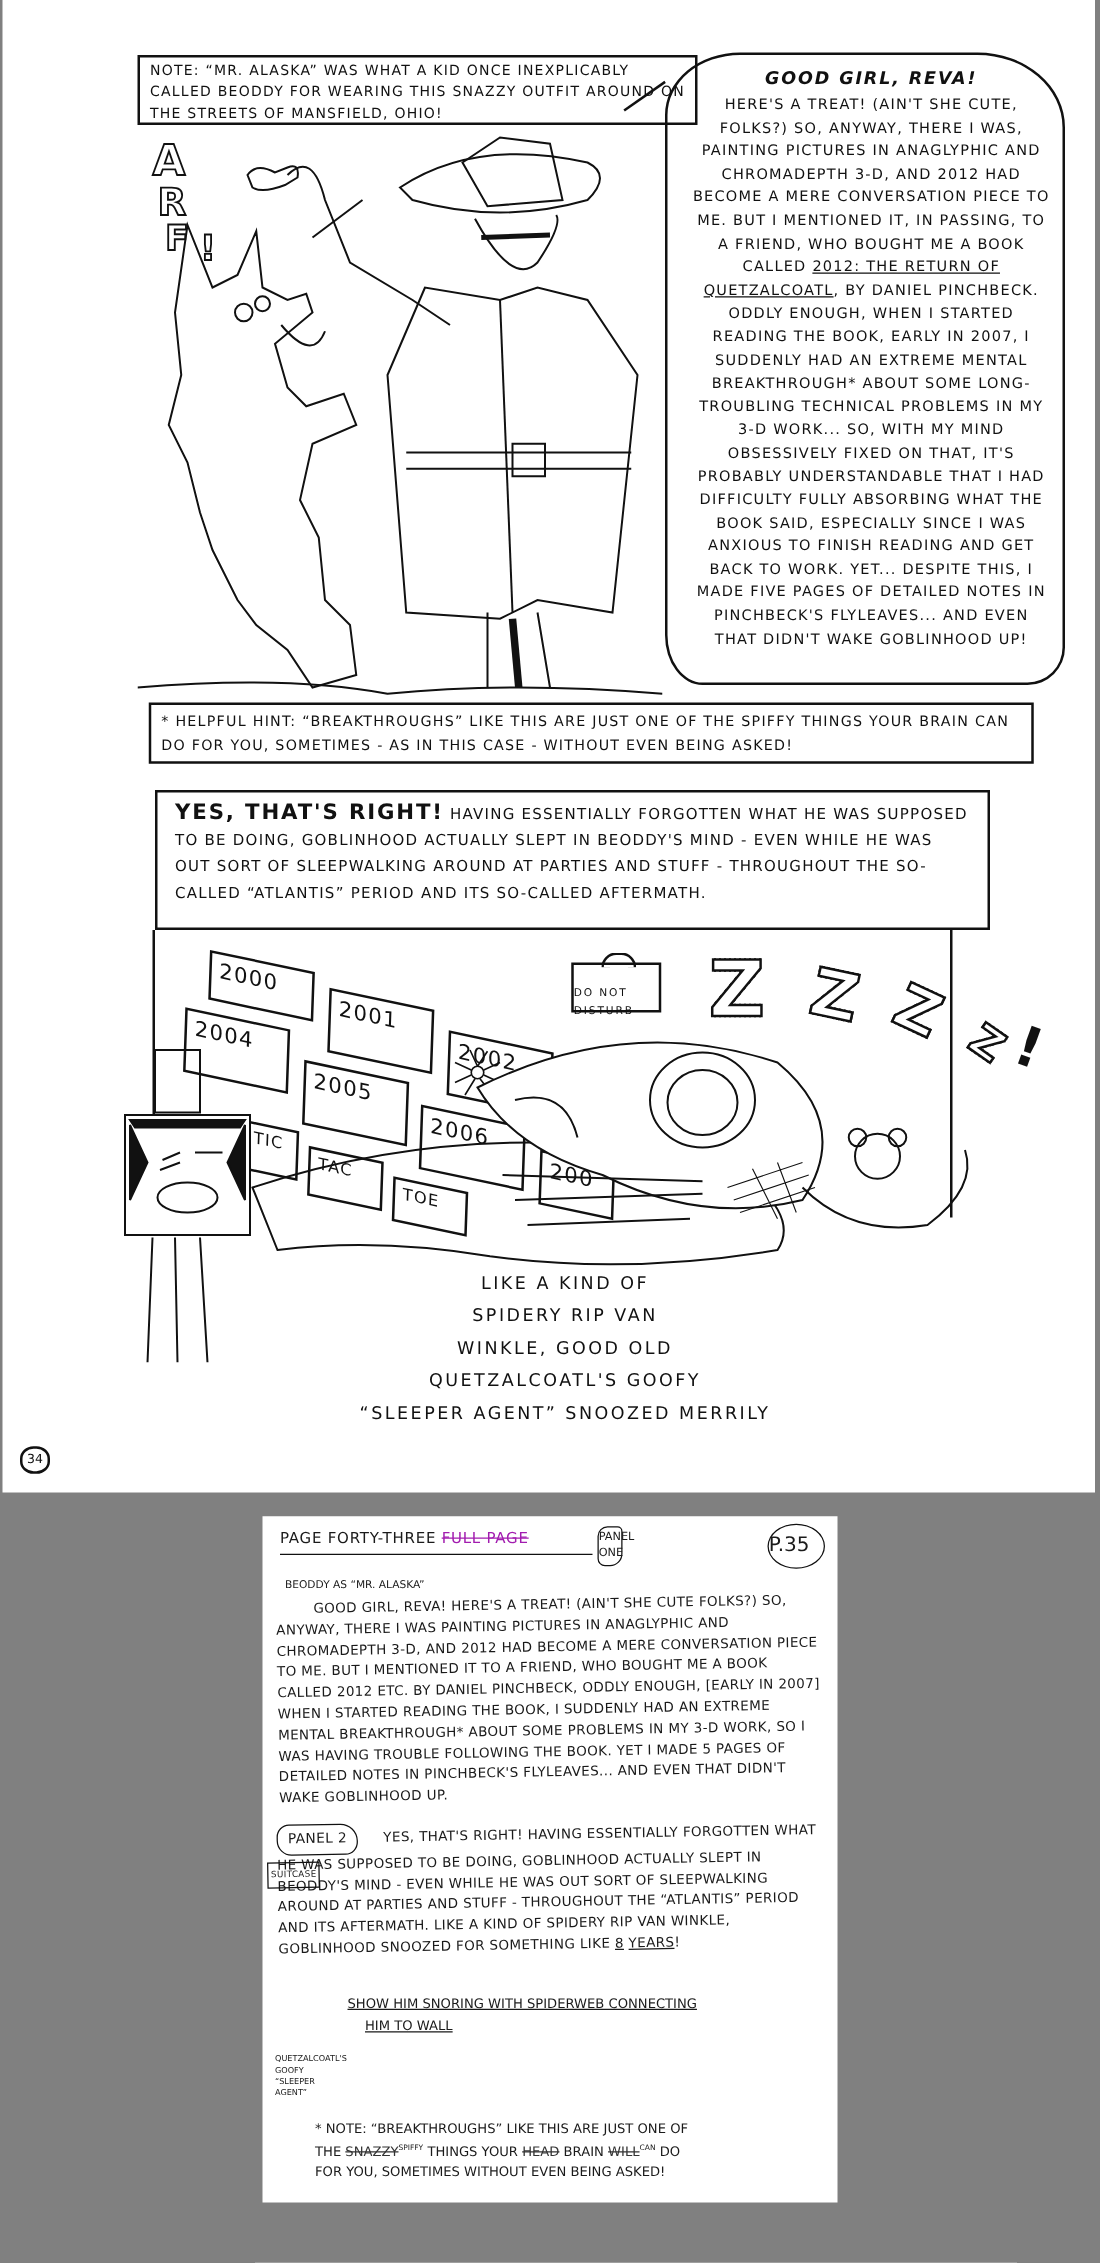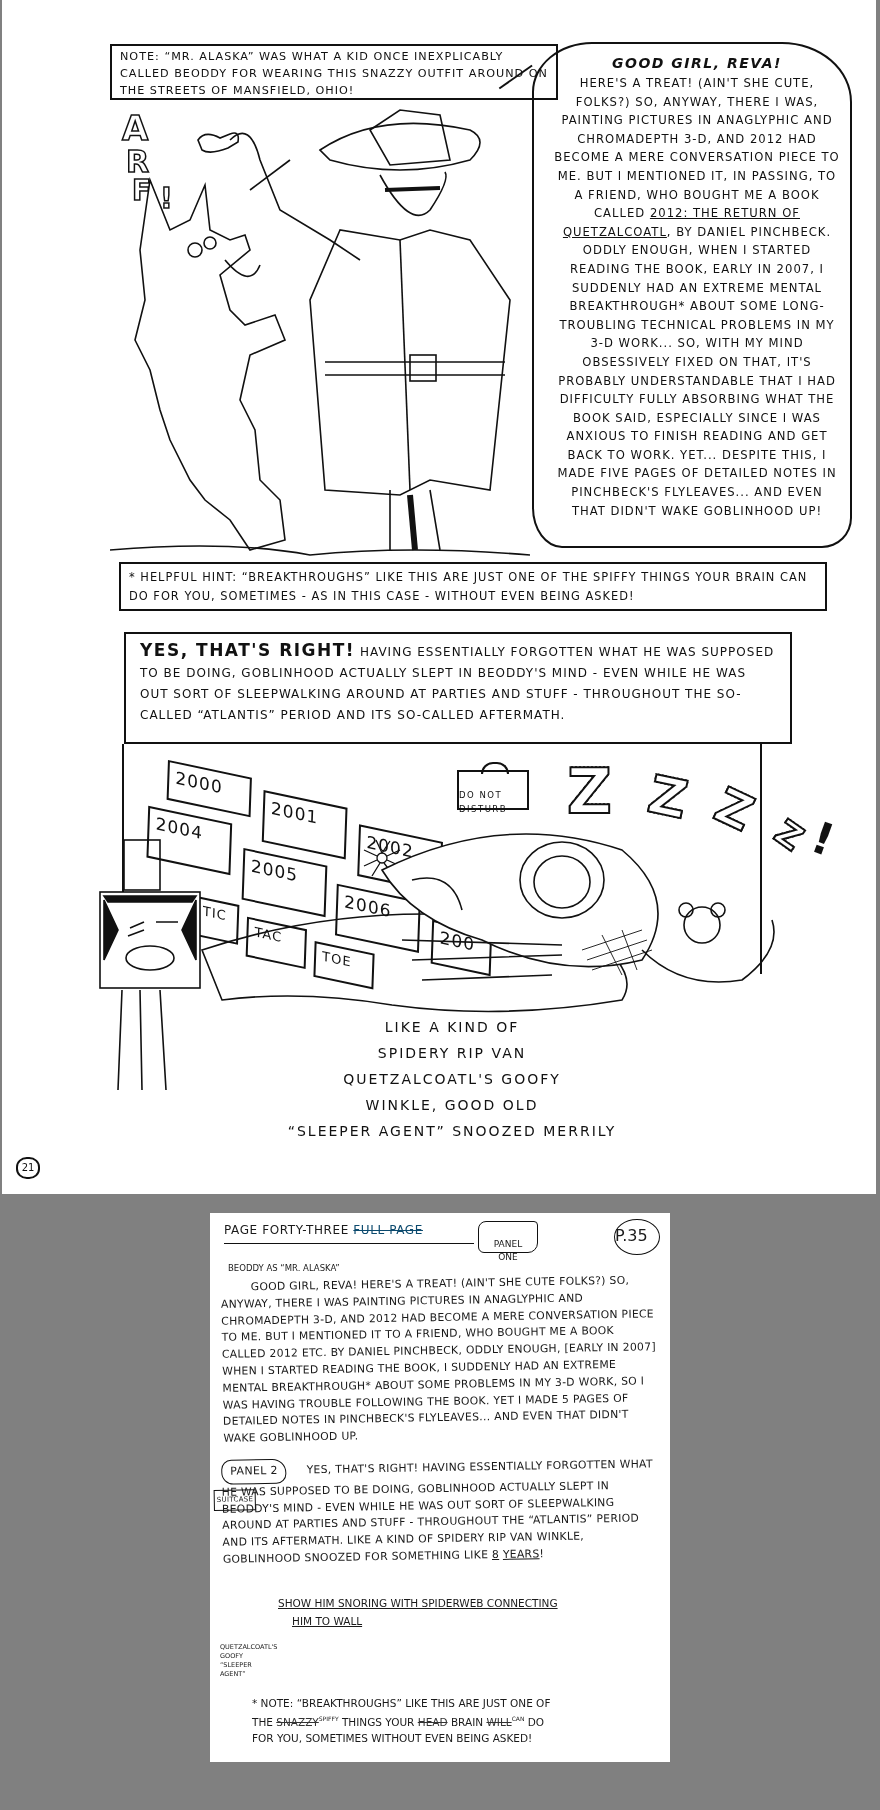--- a/index.html
+++ b/index.html
@@ -40,22 +40,22 @@
   .final-text { position: absolute; left: 240px; top: 1014px; width: 420px; font-size: 14px; line-height: 26px; text-align: center; letter-spacing: 2px; }
   .final-text .big { font-weight: bold; font-size: 19px; }
   .final-text .eight { text-decoration: underline; font-size: 22px; font-weight: normal; }
 
   .page-number { position: absolute; left: 14px; top: 1157px; width: 24px; height: 22px; border: 2px solid #111; border-radius: 45%; font-size: 10px; text-align: center; line-height: 18px; }
 
   
   .script-page { position: absolute; left: 210px; top: 1213px; width: 460px; height: 549px; background: #ffffff; padding: 8px 12px; font-family: "DejaVu Sans", sans-serif; text-transform: uppercase; color: #1a1a1a; }
   .script-header { position: relative; height: 40px; }
   .script-title { position: absolute; left: 2px; top: 2px; font-size: 12px; letter-spacing: 0.6px; border-bottom: 1.5px solid #111; padding-bottom: 6px; width: 250px; }
-  .script-title s { color: #0c4a6e; }
-  .panel-badge { position: absolute; left: 256px; top: 0; width: 60px; height: 32px; border: 1.5px solid #111; border-radius: 8px 4px 10px 6px; font-size: 9px; text-align: center; line-height: 13px; padding-top: 16px; }
+  .script-title s { color: #a21caf; }
+  .panel-badge { position: absolute; left: 256px; top: 0; width: 20px; height: 32px; border: 1.5px solid #111; border-radius: 8px 4px 10px 6px; font-size: 9px; text-align: center; line-height: 13px; padding-top: 2px; }
   .p-badge { position: absolute; right: -2px; top: -2px; width: 46px; height: 36px; border: 1.5px solid #111; border-radius: 50%; font-size: 16px; text-align: left; line-height: 32px; }
   .script-sub { font-size: 8.5px; margin-left: 6px; margin-top: 2px; }
   .script-text { font-size: 10.8px; line-height: 16.8px; margin-top: 3px; letter-spacing: 0.3px; transform: rotate(-1deg); }
   .script-text .indent { padding-left: 30px; display: inline-block; }
   .panel2-label { display: inline-block; border: 1.5px solid #111; border-radius: 10px 14px 10px 12px; padding: 3px 8px; font-size: 11px; margin-right: 20px; }
   .suitcase-label { position: absolute; left: 6px; font-size: 7px; border: 1px solid #111; padding: 1px 2px; }
   .quetz-note { position: absolute; left: 10px; top: 430px; font-size: 6.5px; line-height: 9px; }
   .script-directions { position: absolute; left: 68px; top: 381px; font-size: 10.5px; line-height: 18px; text-decoration: underline; }
   .script-footnote { position: absolute; left: 26px; top: 482px; width: 420px; font-size: 10.5px; line-height: 16px; margin-left: 16px; }
   .script-footnote s { color: #333; }
@@ -174,26 +174,26 @@
         <circle cx="636" cy="80" r="7"></circle>
       <path d="M560 120 Q600 160 660 150 Q700 120 690 90"></path>
 
       <path d="M500 120 L560 100 M505 130 L565 110 M510 140 L570 120 M520 105 L540 145 M540 100 L555 140" stroke-width="0.9"></path>
     </g>
   </svg>
 
   <div class="final-text hand">
     <div>Like a kind of</div>
     <div>spidery Rip Van</div>
+    <div>Winkle, good old</div>
     <div>Quetzalcoatl's goofy</div>
-    <div>Winkle, good old</div>
     <div>“Sleeper agent” snoozed merrily</div>
   </div>
 
-  <div class="page-number">21</div>
+  <div class="page-number">34</div>
 </div>
 
 <div class="script-page">
   <div class="script-header">
     <div class="script-title">
       <span>Page </span>
       <span>Forty-three</span>
       <s>Full page</s>
     </div>
     <div class="panel-badge">

